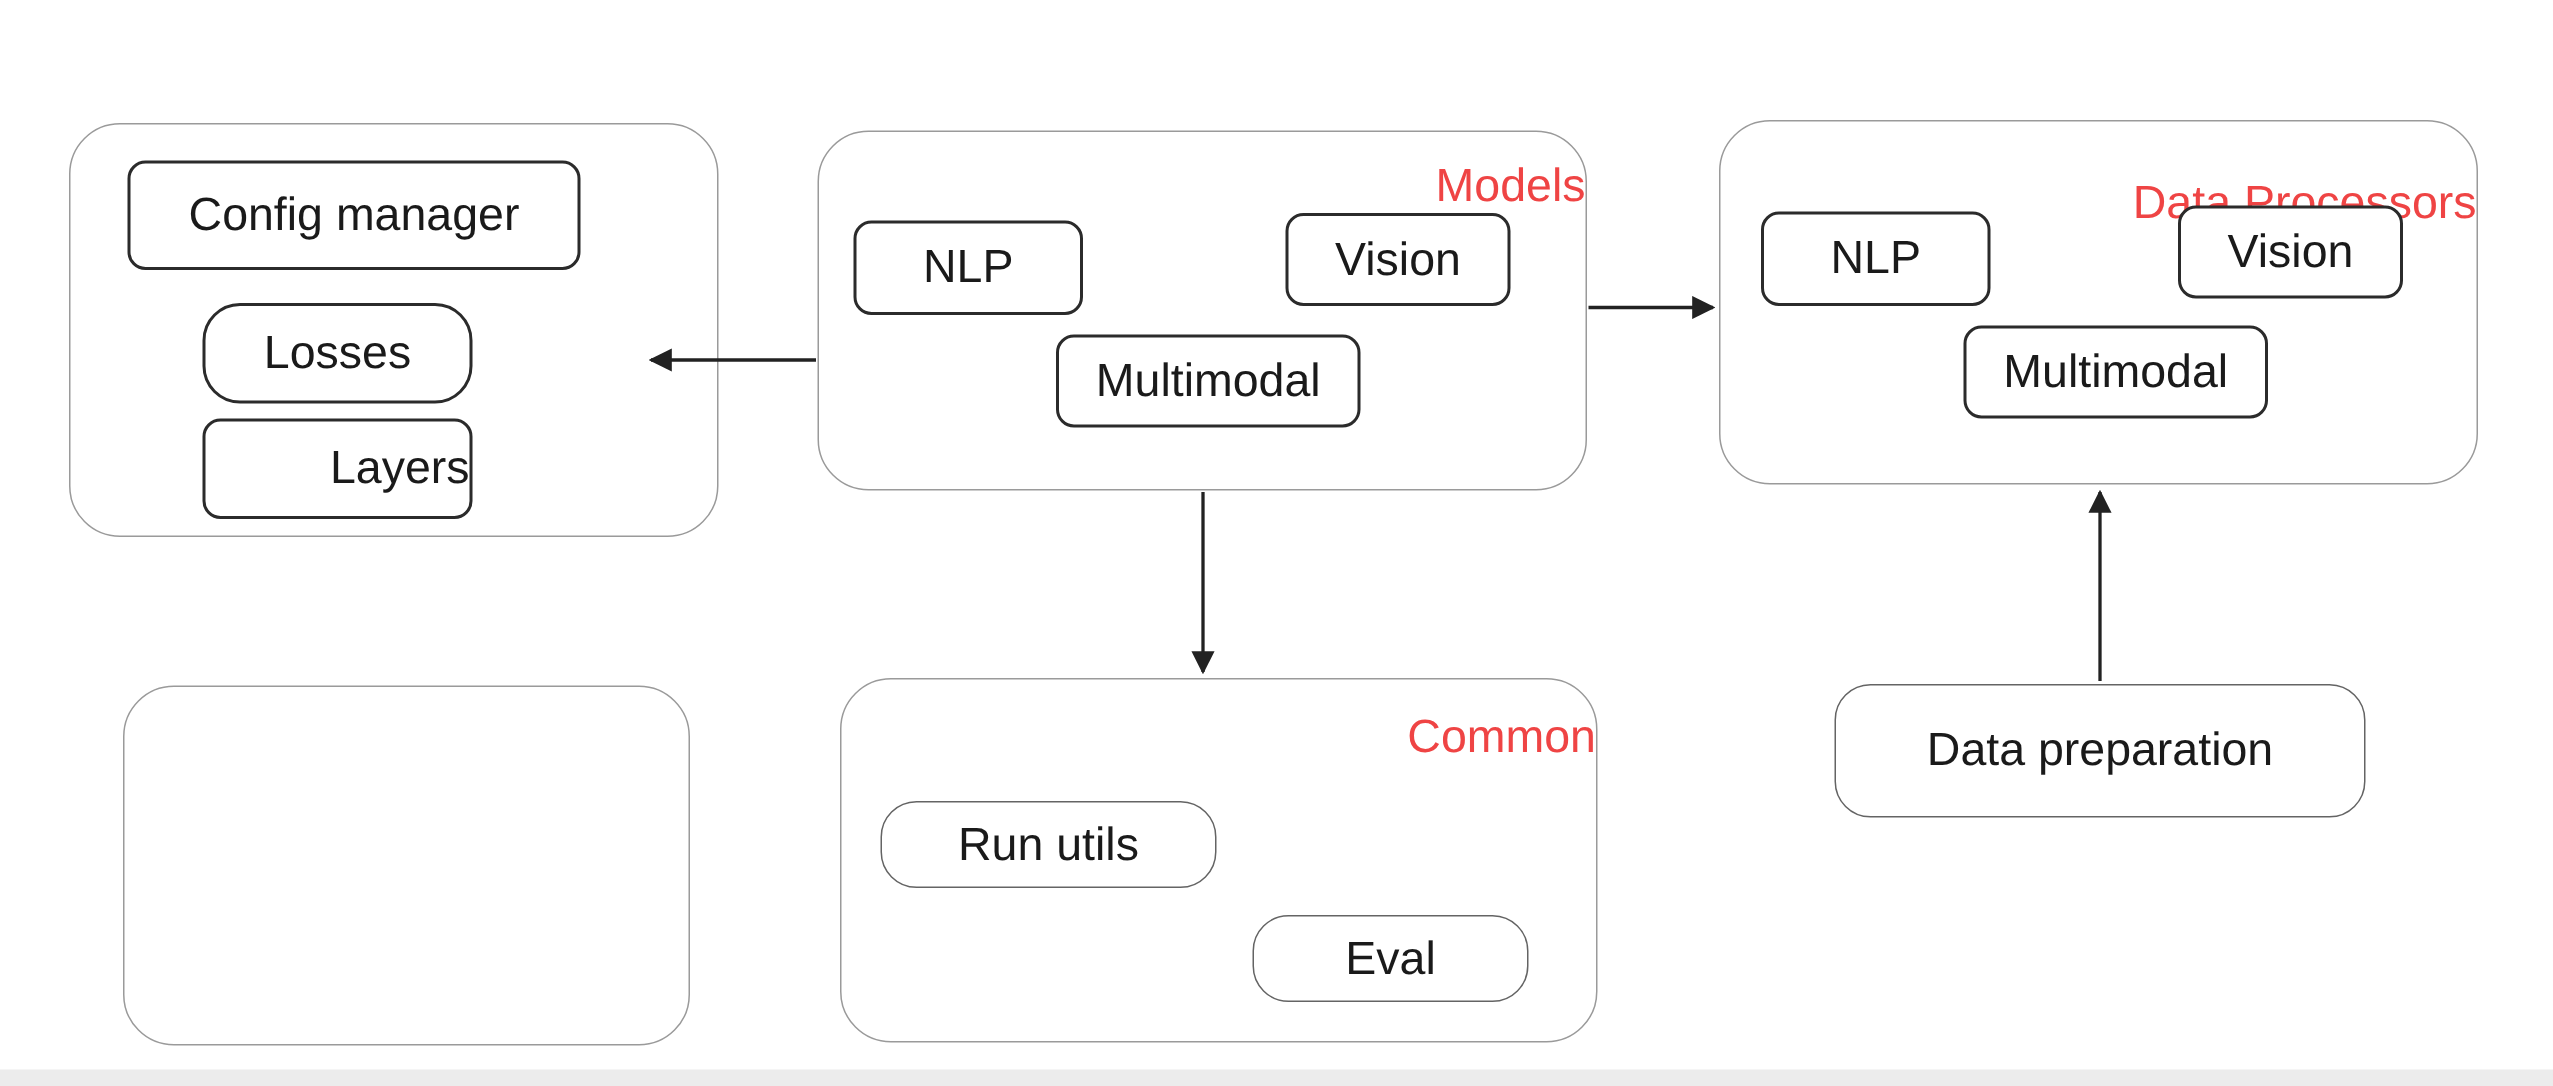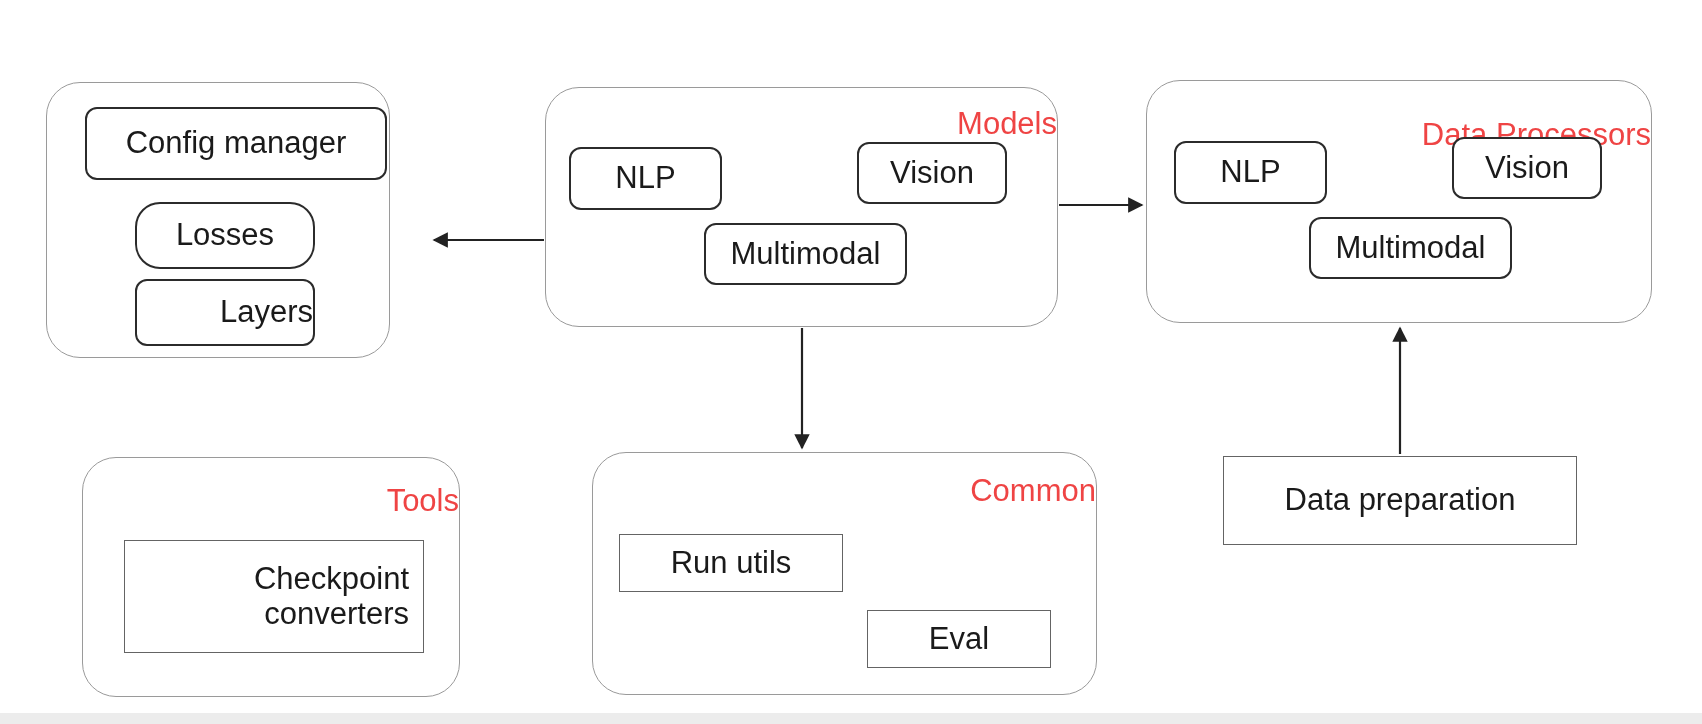--- a/index.html
+++ b/index.html
@@ -48,23 +48,22 @@
   }
   
   .leaf {
     border: 2px solid #2b2b2b;
     border-radius: 12px;
     font-size: 31px;
   }
   
   .leaf-soft {
     border: 1.8px solid #646464;
-    border-radius: 0;
+    border-radius: 24px;
     font-size: 31px;
-    text-align: right;
   }
 
   
   #edges {
     position: absolute;
     left: 0;
     top: 0;
     width: 1702px;
     height: 724px;
     pointer-events: none;
@@ -78,21 +77,21 @@
     width: 1702px;
     height: 11px;
     background: #ececec;
   }
 </style>
 </head>
 <body>
 
 <div id="canvas">
 
-  <div class="node group" style="left:46px; top:82px; width:344px; height:276px;">
+  <div class="node group" style="left:46px; top:82px; width:433px; height:276px;">
     <div class="node leaf" style="left:38px; top:24px; width:302px; height:73px;">
       <span>Config manager</span>
     </div>
     <div class="node leaf" style="left:88px; top:119px; width:180px; height:67px;border-radius:25px;">
       <span>Losses</span>
     </div>
     <div class="node leaf" style="left:88px; top:196px; width:180px; height:67px;justify-content:flex-end;">
       <span>Layers</span>
     </div>
   </div>
@@ -117,27 +116,23 @@
     </div>
     <div class="node leaf" style="left:305px; top:56px; width:150px; height:62px;">
       <span>Vision</span>
     </div>
     <div class="node leaf" style="left:162px; top:136px; width:203px; height:62px;">
       <span>Multimodal</span>
     </div>
   </div>
 
   <div class="node group" style="left:82px; top:457px; width:378px; height:240px;">
-    <div class="group-title" style="top:27px;">Tools</div>
-    <div class="node leaf-soft" style="left:41px; top:82px; width:300px; height:113px; padding:0 14px; display:flex;">
-      <span>Checkpoint converters</span>
-    </div>
   </div>
 
-  <div class="node group" style="left:560px; top:452px; width:505px; height:243px;margin-left:32px;">
+  <div class="node group" style="left:560px; top:452px; width:505px; height:243px;">
     <div class="group-title" style="top:22px;">Common</div>
     <div class="node leaf-soft" style="left:26px; top:81px; width:224px; height:58px;">
       <span>Run utils</span>
     </div>
     <div class="node leaf-soft" style="left:274px; top:157px; width:184px; height:58px;">
       <span>Eval</span>
     </div>
   </div>
 
   <div class="node leaf-soft" style="left:1223px; top:456px; width:354px; height:89px;">

